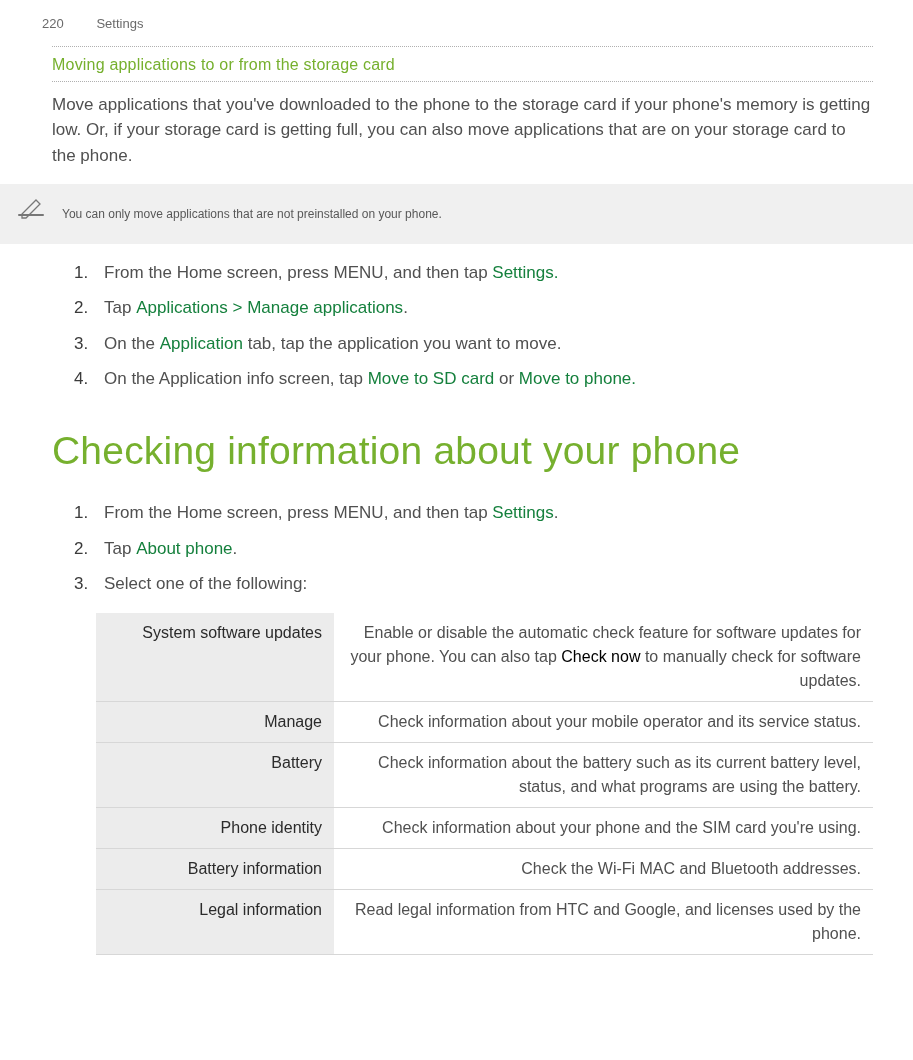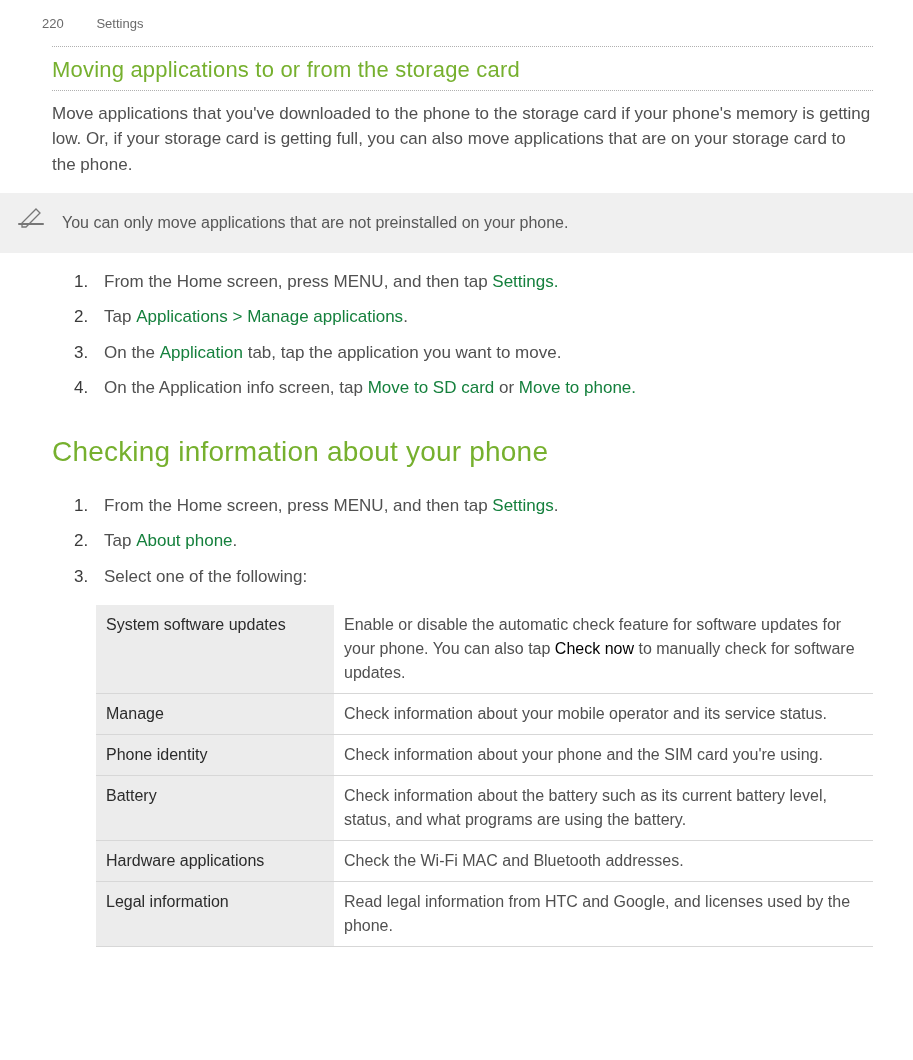--- a/index.html
+++ b/index.html
@@ -32,28 +32,28 @@
     }
     .dotted-line {
       border-top: 1px dotted #b0b0b0;
       margin: 4px 0;
     }
     .content {
       padding: 0 40px 0 52px;
     }
     h2.section-green {
       color: #76b02e;
-      font-size: 22px;
+      font-size: 16px;
       font-weight: 400;
       margin: 6px 0 4px 0;
       letter-spacing: 0.2px;
     }
     h1.heading-green {
       color: #76b02e;
-      font-size: 28px;
+      font-size: 39px;
       font-weight: 400;
       margin: 30px 0 20px 0;
       letter-spacing: 0.2px;
     }
     p.intro {
       color: #505050;
       font-size: 17px;
       margin: 10px 0 16px 0;
     }
     .note-box {
@@ -65,21 +65,21 @@
       display: flex;
       align-items: center;
     }
     .note-icon {
       margin-right: 16px;
       flex-shrink: 0;
       margin-left: -36px;
     }
     .note-text {
       color: #585858;
-      font-size: 16px;
+      font-size: 12px;
     }
     ol {
       list-style: none;
       counter-reset: item;
       margin-left: 30px;
     }
     ol li {
       counter-increment: item;
       margin: 10px 0;
       color: #505050;
@@ -102,20 +102,21 @@
       color: #15803d;
       font-weight: 500;
     }
     table.info {
       width: 100%;
       border-collapse: collapse;
       margin-top: 16px;
     }
     table.info tr {
       border-bottom: 1px solid #d7d7d7;
+      text-align: right;
     }
     table.info td {
       padding: 8px 12px 8px 10px;
       vertical-align: top;
       font-size: 16px;
       color: #505050;
     }
     table.info td:first-child {
       background: #ececec;
       width: 238px;
@@ -204,29 +205,29 @@
         <td>System software updates</td>
         <td>
           <span>Enable or disable the automatic check feature for software updates for your phone. You can also tap </span><span class="tbl-bold">Check now</span><span> to manually check for software updates.</span>
         </td>
       </tr>
       <tr>
         <td>Manage</td>
         <td>Check information about your mobile operator and its service status.</td>
       </tr>
       <tr>
+        <td>Battery</td>
+        <td>Check information about the battery such as its current battery level, status, and what programs are using the battery.</td>
+      </tr>
+      <tr>
         <td>Phone identity</td>
         <td>Check information about your phone and the SIM card you're using.</td>
       </tr>
       <tr>
-        <td>Battery</td>
-        <td>Check information about the battery such as its current battery level, status, and what programs are using the battery.</td>
-      </tr>
-      <tr>
-        <td>Hardware applications</td>
+        <td>Battery information</td>
         <td>Check the Wi-Fi MAC and Bluetooth addresses.</td>
       </tr>
       <tr>
         <td>Legal information</td>
         <td>Read legal information from HTC and Google, and licenses used by the phone.</td>
       </tr>
     </tbody>
       </table>
   </div>
 </div>

